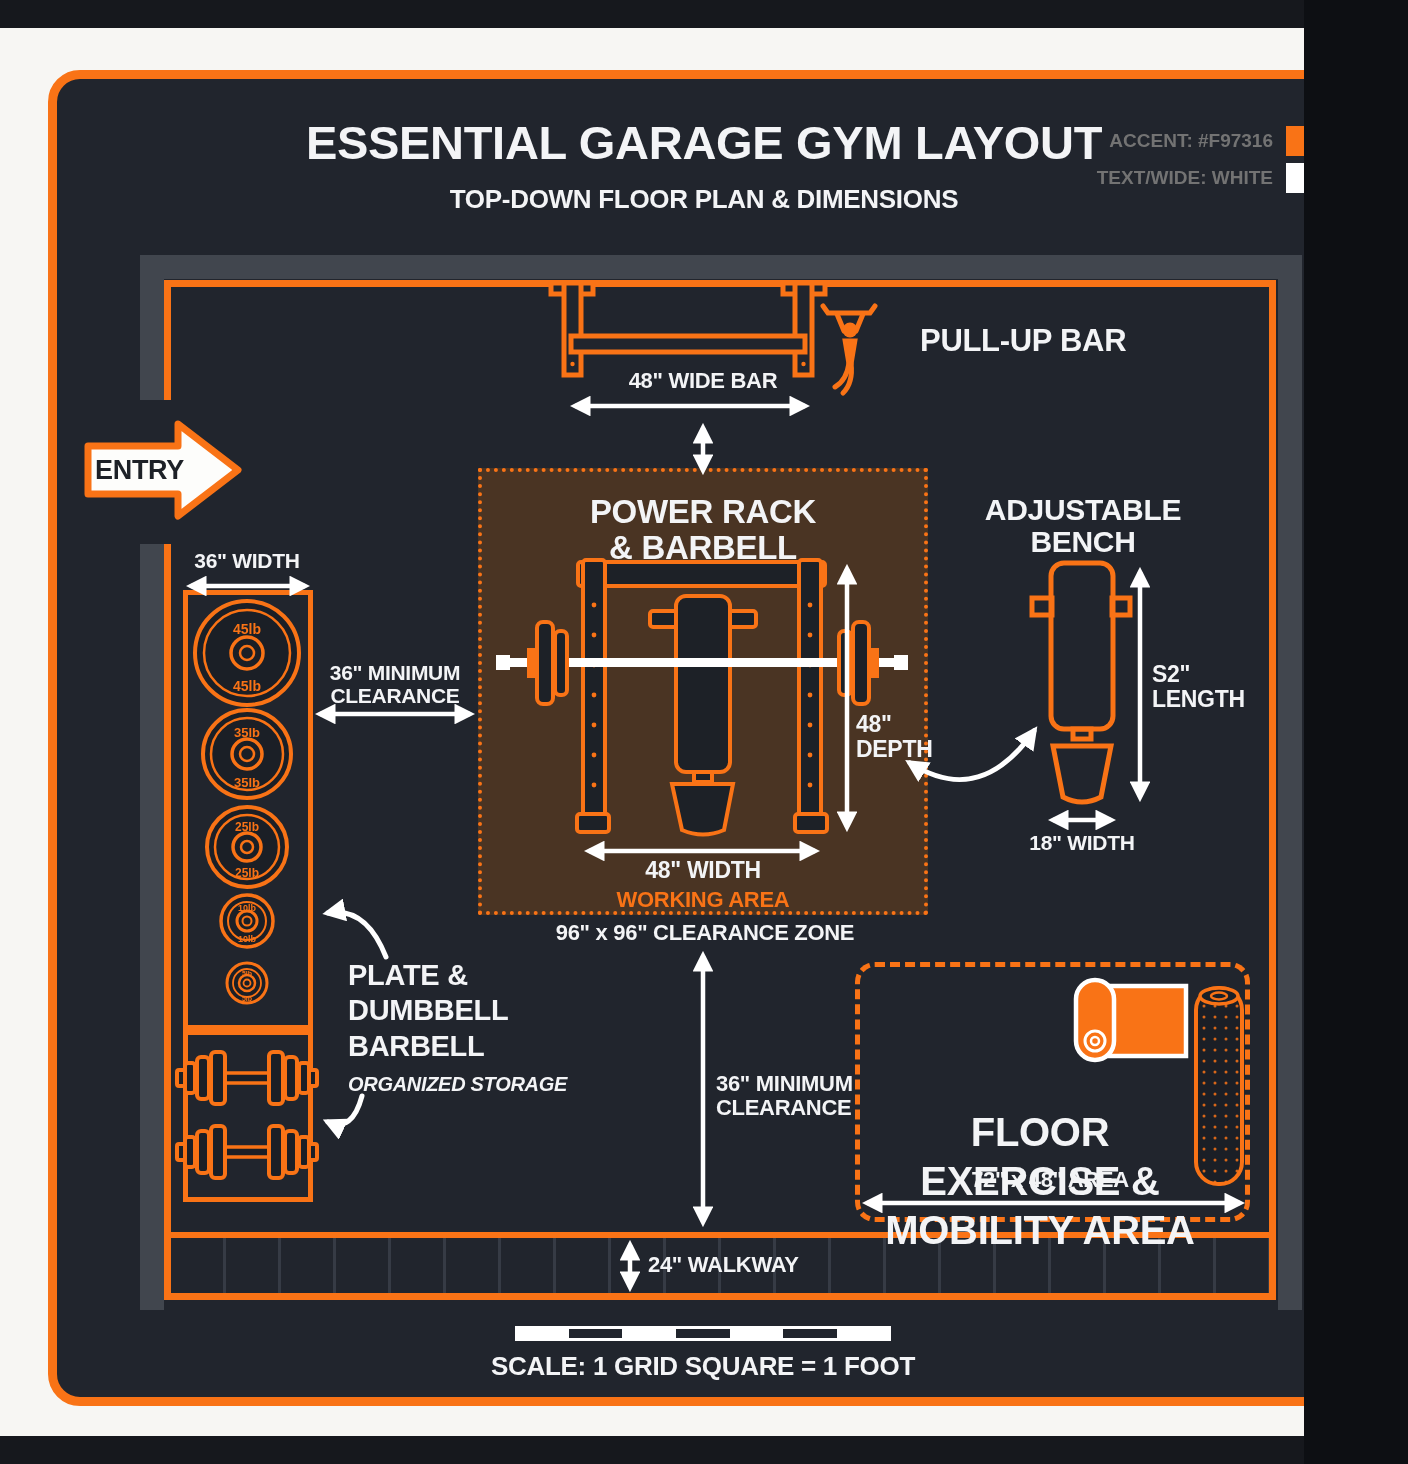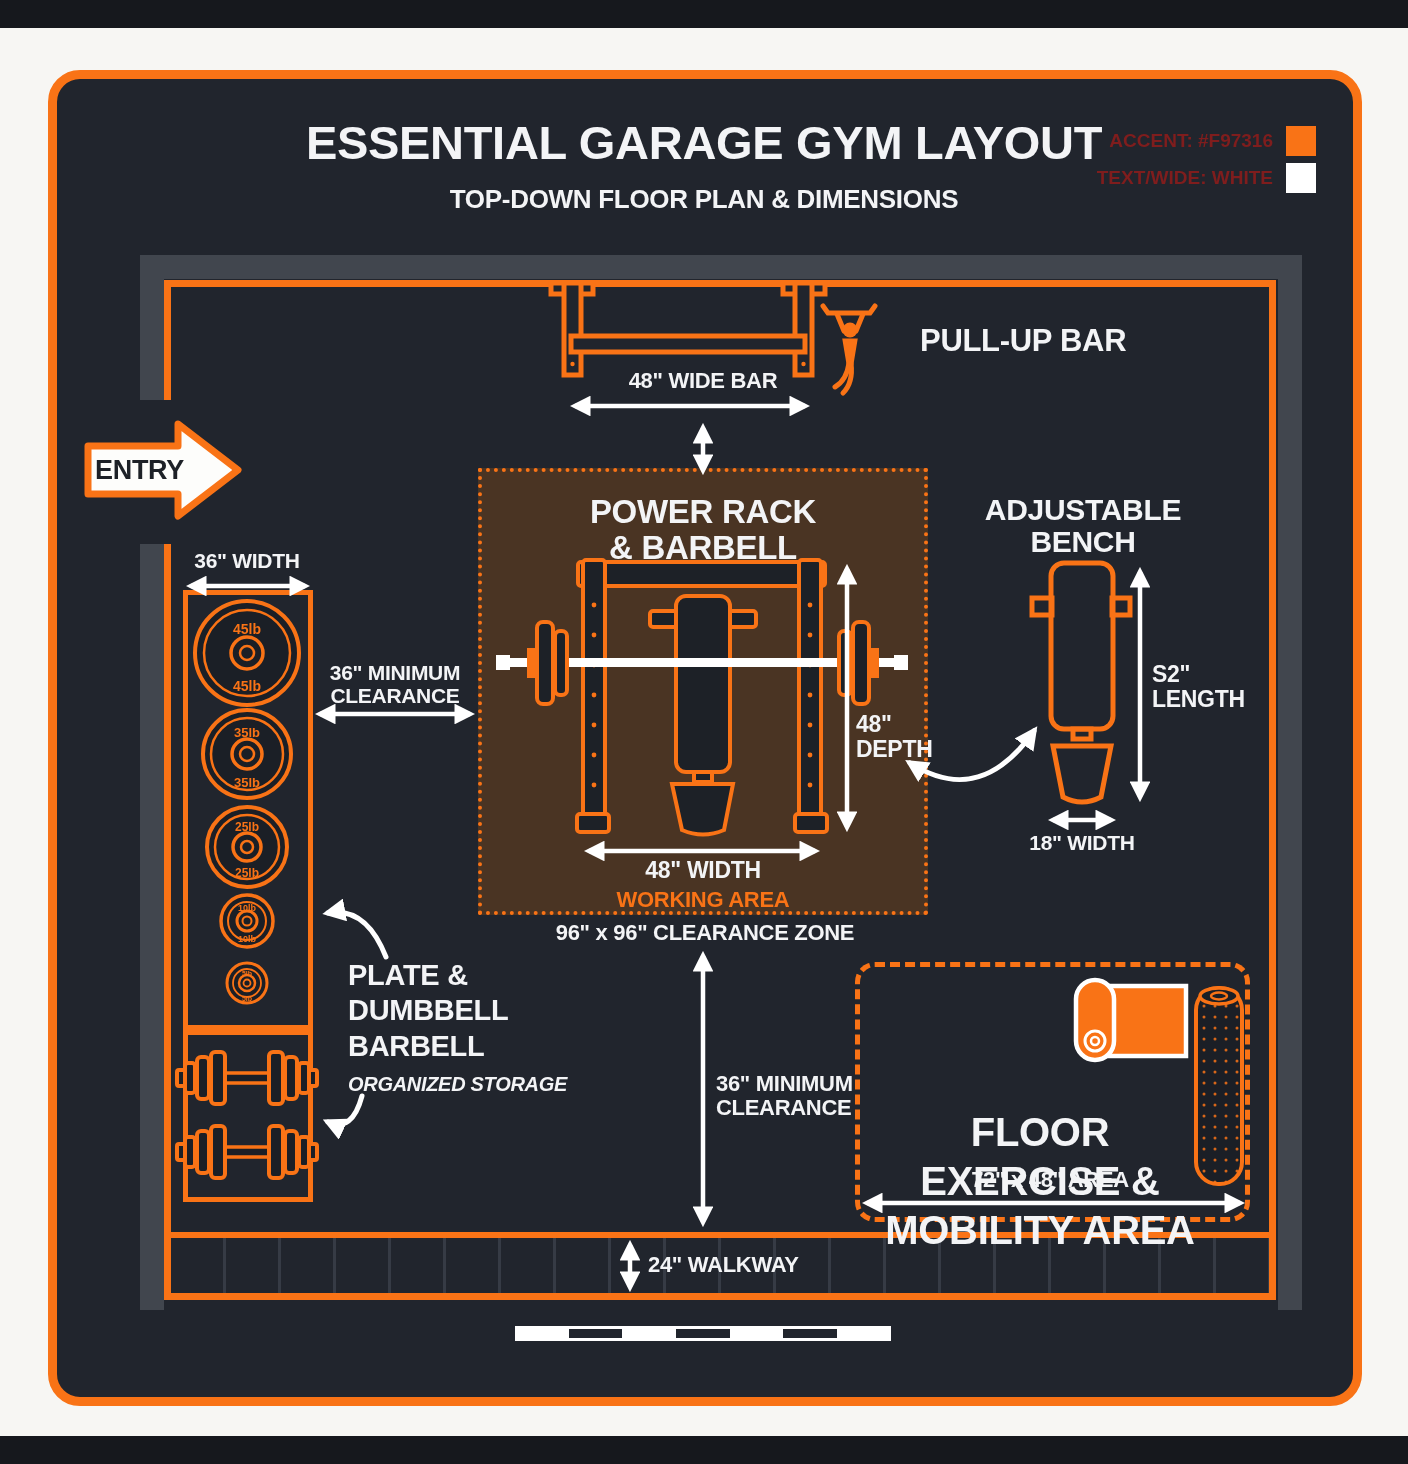--- a/index.html
+++ b/index.html
@@ -1,16 +1,16 @@
 <!DOCTYPE html>
 <html><head>
 <meta charset="utf-8">
 <style>
   html,body{margin:0;padding:0;background:#0d0f13;}
-  #stage{position:relative;width:1408px;height:1464px;background:#f7f6f3;overflow:hidden;
+  #stage{position:relative;width:1304px;height:1464px;background:#f7f6f3;overflow:hidden;
          font-family:"Liberation Sans",sans-serif;}
   .abs{position:absolute;}
   .bar{background:#16181d;}
   #card{position:absolute;left:48px;top:70px;width:1314px;height:1336px;box-sizing:border-box;
         background:#21252d;border:9px solid #F97316;border-radius:32px;}
   .txt{position:absolute;color:#f3f4f6;font-weight:800;line-height:1.08;letter-spacing:-0.3px;}
   .ctr{text-align:center;}
   .orange{color:#F97316;}
   .wall-g{position:absolute;background:#41464e;}
   .wall-o{position:absolute;background:#F97316;}
@@ -18,21 +18,21 @@
     background:repeating-linear-gradient(90deg,transparent 0 52px,#363b45 52px 55px);}
   #working-area{position:absolute;left:478px;top:468px;width:450px;height:447px;box-sizing:border-box;
     background:#4a3423;border:4px dotted #F97316;}
   #floor-area{position:absolute;left:855px;top:962px;width:395px;height:260px;box-sizing:border-box;
     border:5px dashed #F97316;border-radius:20px;}
   .storage-box{position:absolute;box-sizing:border-box;border:5px solid #F97316;}
   #scalebar{position:absolute;left:515px;top:1326px;width:376px;height:15px;background:#fff;}
   #scalebar .seg{position:absolute;left:0;top:3px;width:376px;height:9px;
     background:repeating-linear-gradient(90deg,transparent 0 53.7px,#21252d 53.7px 107.4px);}
   .legend-row{display:flex;justify-content:flex-end;align-items:center;gap:13px;margin-bottom:7px;}
-  .legend-row .lab{color:#7f1d1d;font-weight:800;font-size:19px;}
+  .legend-row .lab{color:#737373;font-weight:800;font-size:19px;}
   .swatch{width:30px;height:30px;}
   svg text{font-family:"Liberation Sans",sans-serif;font-weight:800;}
 </style>
 </head>
 <body>
 
 <div id="stage">
 
   <div class="abs bar" style="left:0;top:0;width:1408px;height:28px;"></div>
   <div class="abs bar" style="left:0;top:1436px;width:1408px;height:28px;"></div>
@@ -309,14 +309,15 @@
   <div class="txt" style="left:716px;top:1072px;font-size:22px;">
     <div>36" MINIMUM</div>
     <div>CLEARANCE</div>
   </div>
 
   <div class="txt" style="left:648px;top:1253px;font-size:22px;">24" WALKWAY</div>
 
   <div id="scalebar">
       <div class="seg"></div>
     </div>
+  <div class="txt ctr" style="left:403px;top:1352px;width:600px;font-size:26px;font-weight:700;">SCALE: 1 GRID SQUARE = 1 FOOT</div>
 
 </div>
 
 </body></html>

